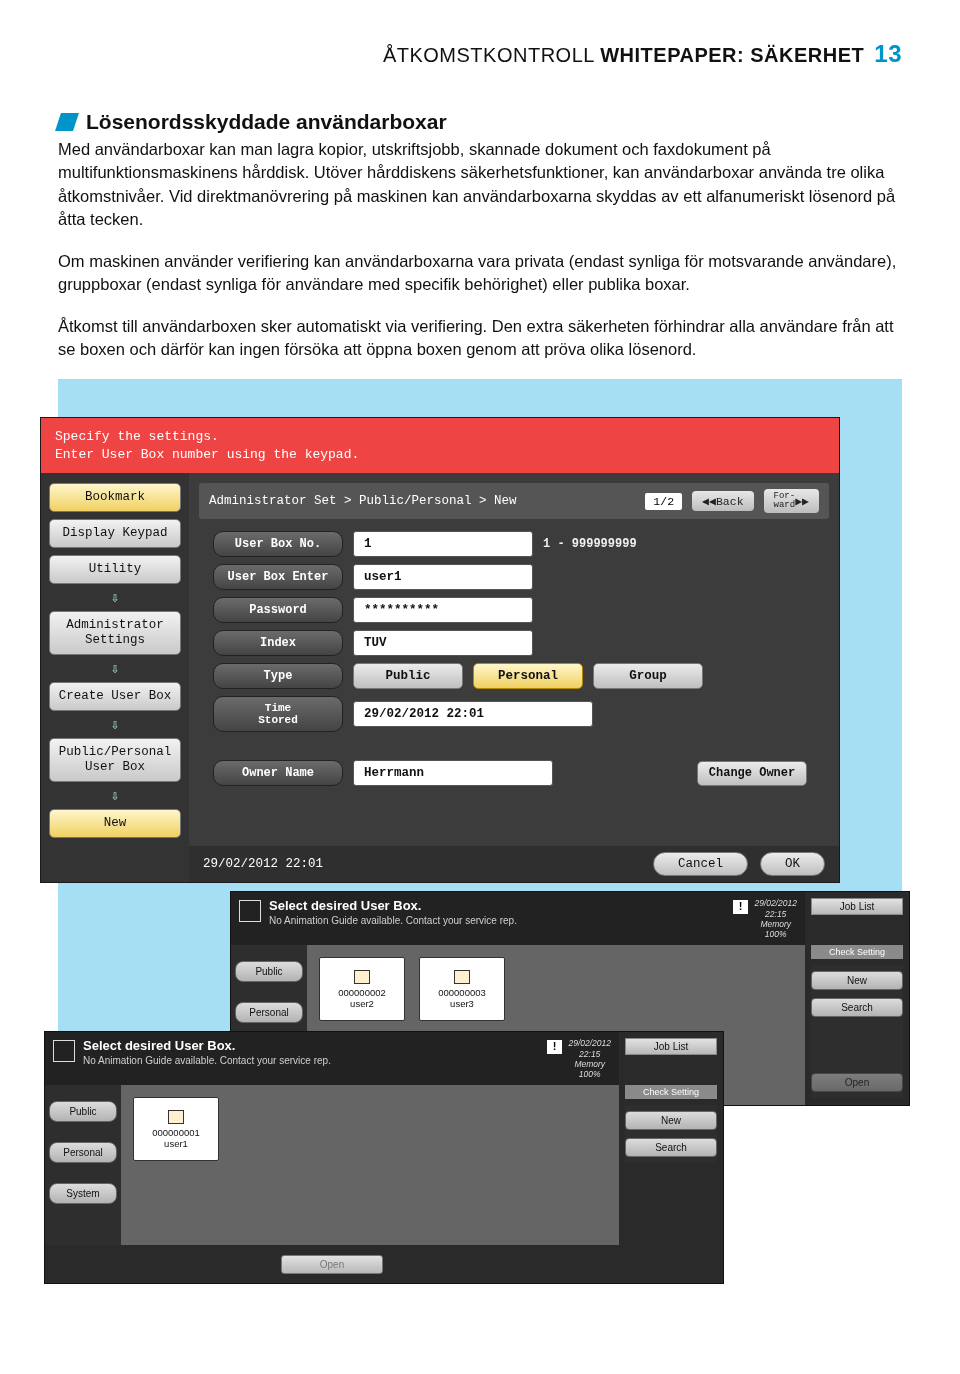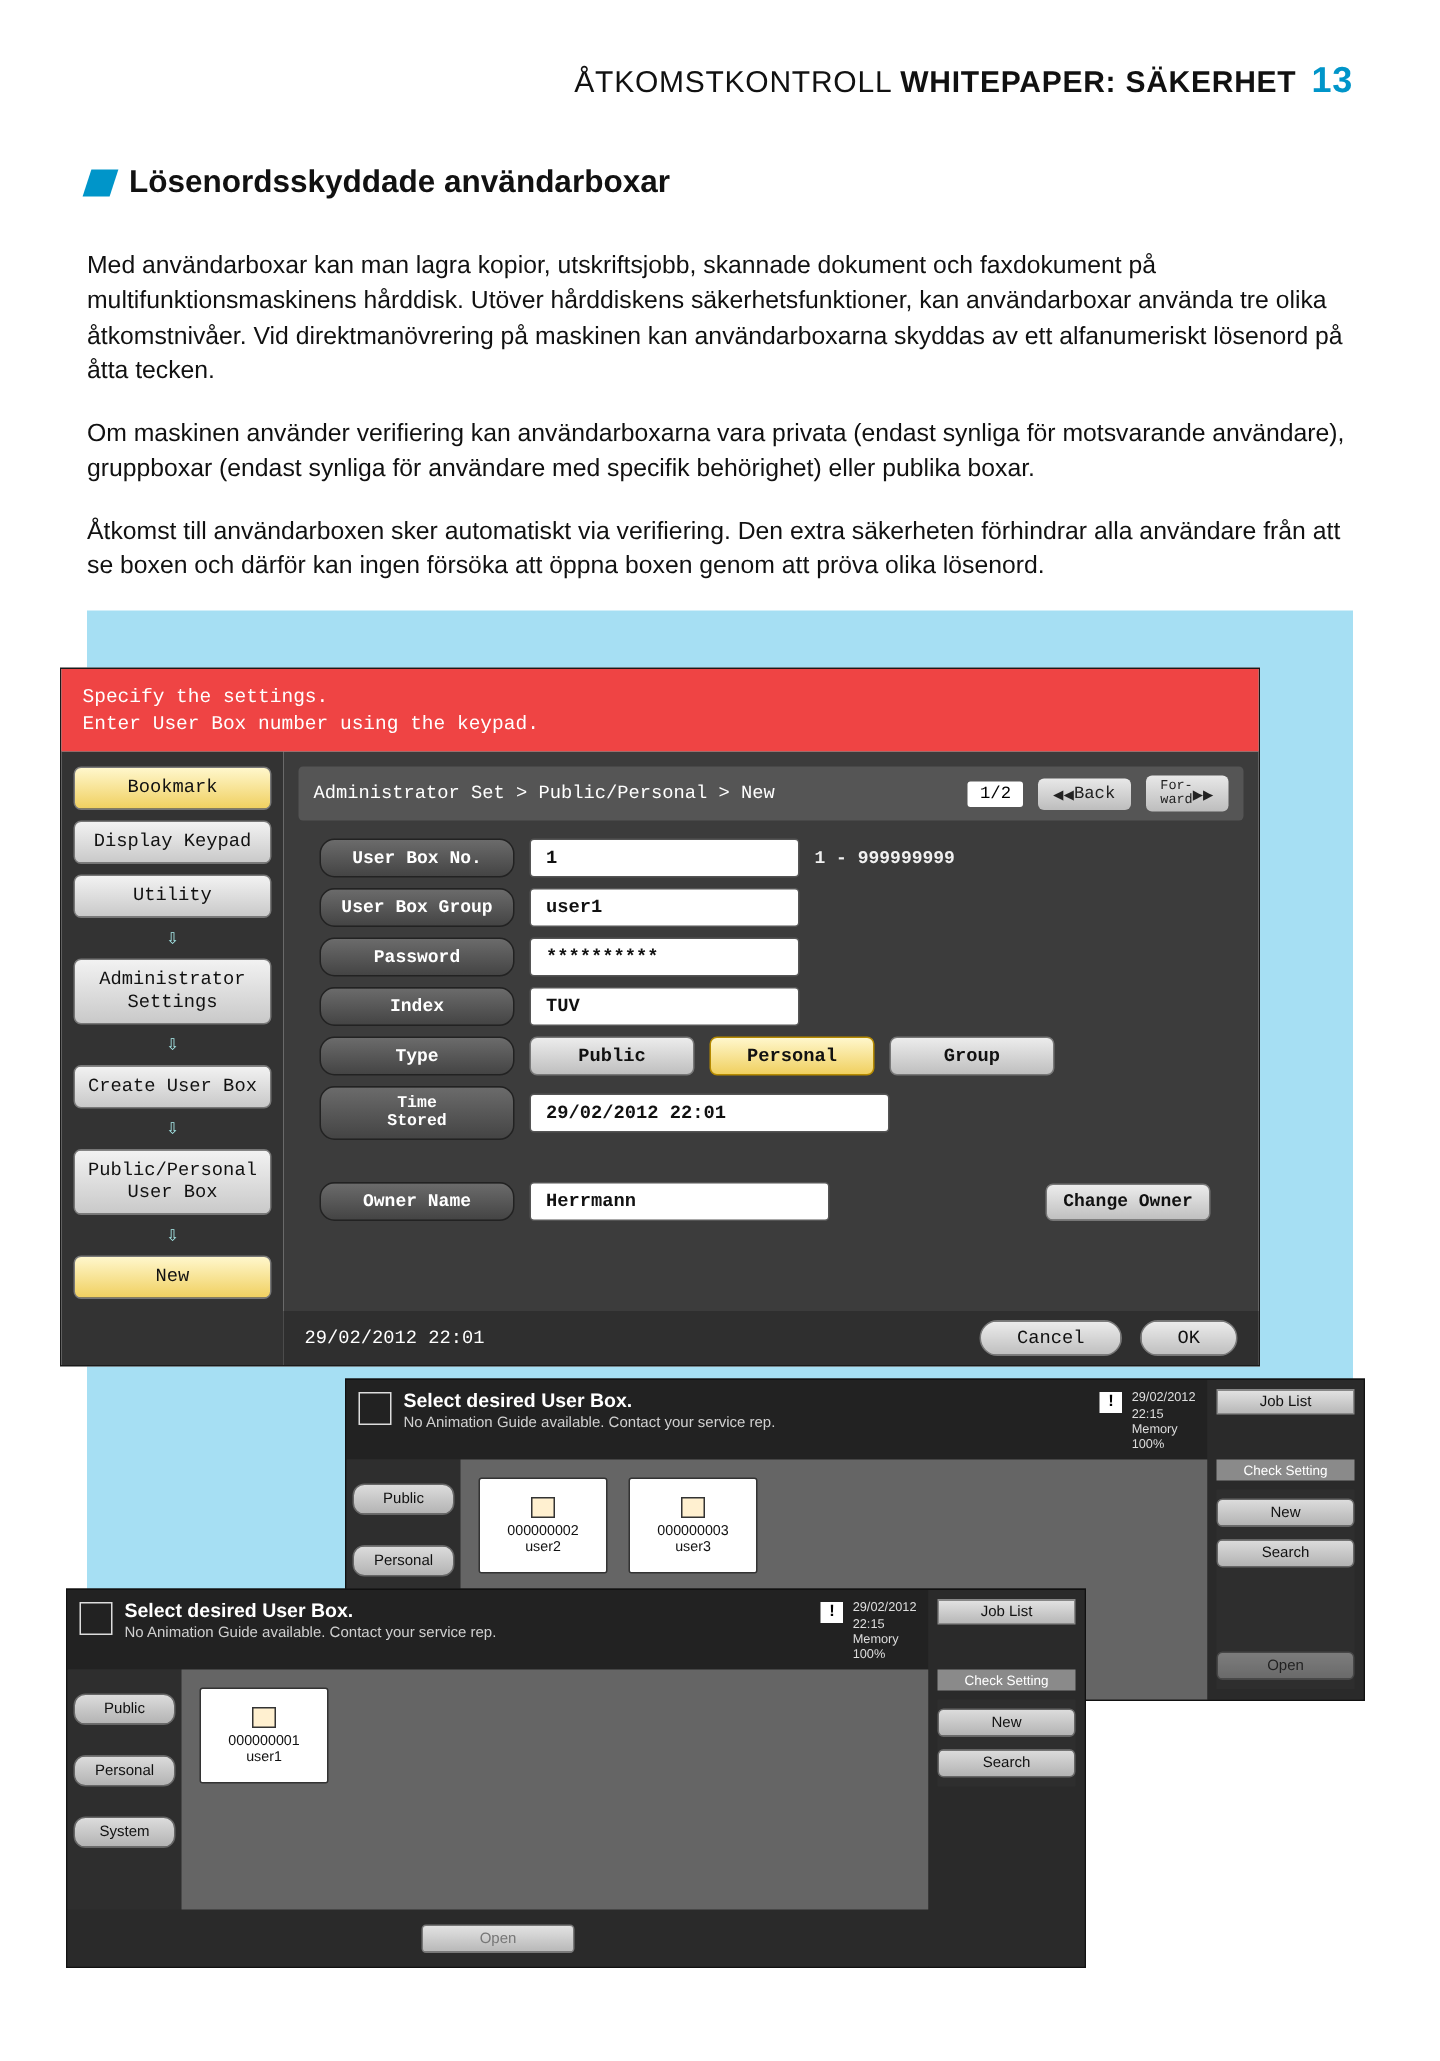--- a/index.html
+++ b/index.html
@@ -2,21 +2,21 @@
 <html><head>
 <meta charset="utf-8">
 <style>
   * { box-sizing: border-box; margin: 0; padding: 0; }
   body { font-family: Arial, Helvetica, sans-serif; width: 960px; background: #fff; color: #111; }
   .page { padding: 40px 58px 30px 58px; }
   .header-row { text-align: right; font-size: 20px; letter-spacing: .5px; margin-bottom: 42px; }
   .header-light { font-weight: 400; }
   .header-bold { font-weight: 800; }
   .header-pagenum { color: #0095c9; font-weight: 700; margin-left: 10px; font-size: 24px; }
-  .section-title-row { display: flex; align-items: center; font-size: 21px; font-weight: 700; margin-bottom: 32px; }
+  .section-title-row { display: flex; align-items: center; font-size: 21px; font-weight: 700; margin-bottom: 4px; }
   .parallelogram-icon { width: 18px; height: 18px; background: #0095c9; transform: skew(-18deg); margin-right: 10px; }
   .body-text { font-size: 16.5px; line-height: 1.42; margin-bottom: 18px; }
   .cyan-area { background: #a6dff3; margin: 18px 0 8px 0; padding: 38px 0 160px 0; }
   .caption { font-size: 14px; font-weight: 600; margin-top: 14px; }
 
   
   .mfp1 { width: 800px; margin: 0 0 0 -18px; border: 1px solid #1a1a1a; background: #fff; font-family: "Courier New", monospace; font-size: 13px; }
   .mfp1-top { background: #ef4444; color: #fff; padding: 10px 14px; line-height: 1.35; }
   .mfp1-body { display: flex; height: 409px; }
   .mfp1-left { width: 148px; background: #333; padding: 10px 8px; display: flex; flex-direction: column; gap: 7px; }
@@ -42,21 +42,21 @@
   .mfp2-wrap { position: relative; height: 300px; margin-top: -120px; }
   .mfp2 { position: absolute; width: 680px; background: #2a2a2a; border: 1px solid #111; font-family: Arial, sans-serif; }
   .mfp2.a { top: -40px; right: -8px; z-index: 1; }
   .mfp2.b { top: 100px; left: -14px; z-index: 2; }
   .mfp2-head { display: flex; align-items: flex-start; background: #222; color: #fff; padding: 6px 8px; }
   .mfp2-head .hbox-icon { width: 22px; height: 22px; border: 1.5px solid #ddd; margin-right: 8px; position: relative; top: 2px; }
   .mfp2-head .titles { flex: 1; }
   .mfp2-head .t1 { font-weight: 700; font-size: 13px; }
   .mfp2-head .t2 { font-size: 10px; color: #d0d0d0; margin-top: 2px; }
   .mfp2-head .alert { background: #fff; color: #000; font-weight: 700; padding: 0 6px; font-size: 11px; margin: 2px 6px 0 6px; height: 14px; }
-  .mfp2-status { font-size: 8.5px; color: #ddd; text-align: left; line-height: 1.2; }
+  .mfp2-status { font-size: 8.5px; color: #ddd; text-align: center; line-height: 1.2; font-style: italic; }
   .joblist { background: linear-gradient(#e2e2e2,#b8b8b8); color: #111; text-align: center; font-size: 10px; padding: 2px 12px; border: 1px solid #888; }
   .chksetting { background: #8a8a8a; color: #fff; font-size: 9px; text-align: center; padding: 2px 0; margin-top: 2px; }
   .mfp2-body { display: flex; }
   .tabcol { width: 76px; background: #2e2e2e; display: flex; flex-direction: column; gap: 20px; padding: 16px 4px; }
   .tabbtn { background: linear-gradient(#dcdcdc,#b3b3b3); border: 1px solid #666; border-radius: 8px; font-size: 10px; text-align: center; padding: 4px 0; }
   .canvas { flex: 1; background: #656565; height: 160px; padding: 12px; display: flex; gap: 14px; align-items: flex-start; }
   .usercard { width: 86px; height: 64px; background: #fff; border: 1px solid #333; border-radius: 2px; display: flex; flex-direction: column; align-items: center; justify-content: center; font-size: 9.5px; }
   .ucico { width: 16px; height: 14px; border: 1px solid #333; margin-bottom: 3px; background: #fff0d0; }
   .rightcol { width: 100px; background: #2e2e2e; padding: 10px 8px; display: flex; flex-direction: column; gap: 8px; }
   .rbtn { background: linear-gradient(#dcdcdc,#b3b3b3); border: 1px solid #666; border-radius: 4px; font-size: 10px; text-align: center; padding: 3px 0; }
@@ -113,21 +113,21 @@
 ward</span> ▶▶</span>
           </div>
 
           <div class="form-rows">
             <div class="form-row">
               <div class="lbl-pill" data-interactable="false">User Box No.</div>
               <div class="val-box" style="flex:0 0 180px" data-interactable="true">1</div>
               <div class="hint" data-interactable="false">1 - 999999999</div>
             </div>
             <div class="form-row">
-              <div class="lbl-pill" data-interactable="false">User Box Group</div>
+              <div class="lbl-pill" data-interactable="false">User Box Enter</div>
               <div class="val-box" style="flex:0 0 180px" data-interactable="true">user1</div>
             </div>
             <div class="form-row">
               <div class="lbl-pill" data-interactable="false">Password</div>
               <div class="val-box" style="flex:0 0 180px" data-interactable="true">**********</div>
             </div>
             <div class="form-row">
               <div class="lbl-pill" data-interactable="false">Index</div>
               <div class="val-box" style="flex:0 0 180px" data-interactable="true">TUV</div>
             </div>

